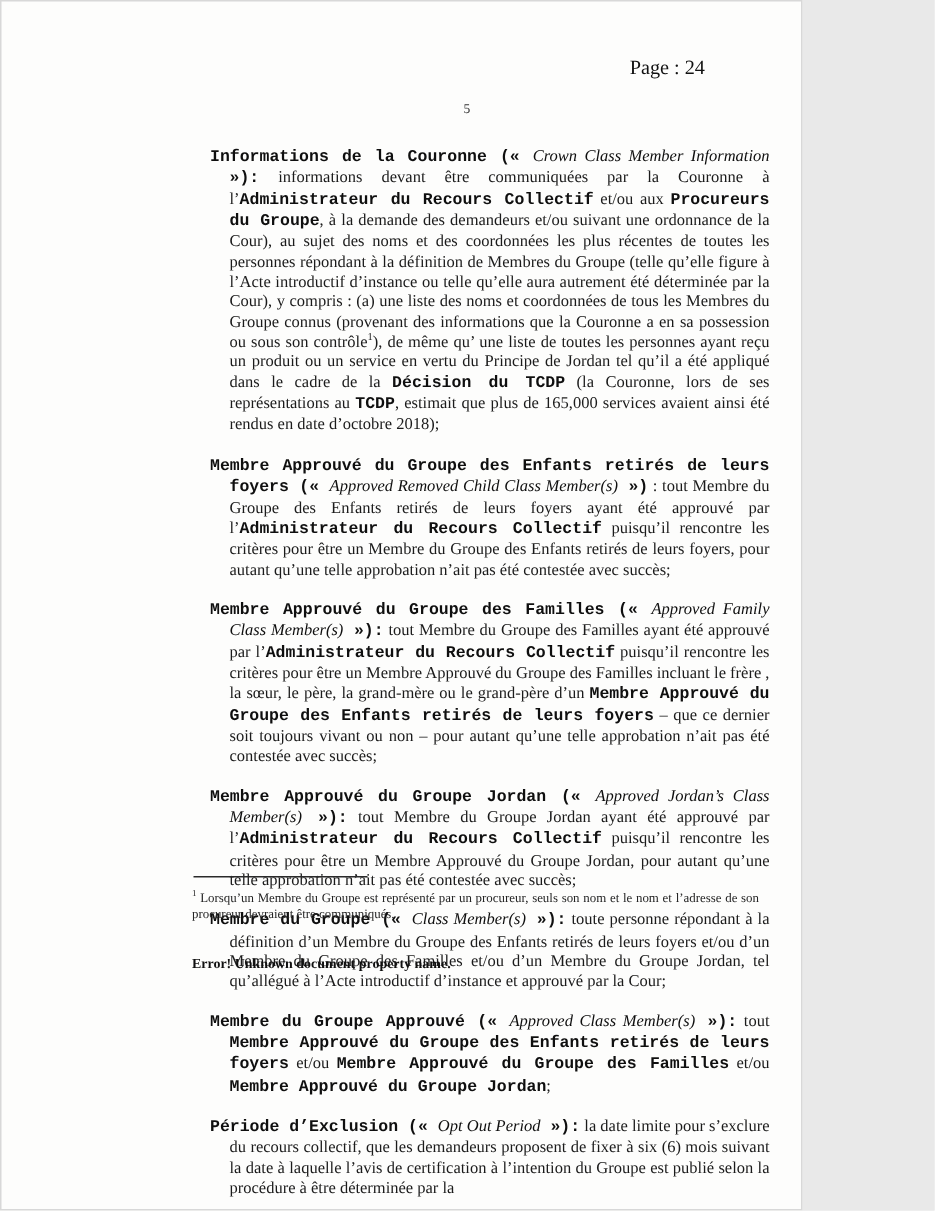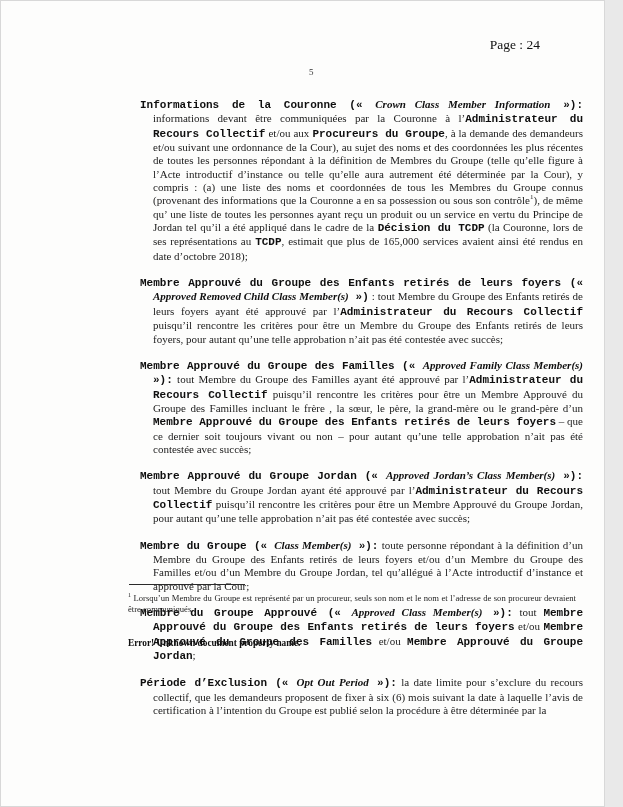--- a/index.html
+++ b/index.html
@@ -1,18 +1,18 @@
 <!DOCTYPE html>
 <html><head>
 <meta charset="utf-8">
 <style>
   html,body{margin:0;padding:0;background:#e9e9e9;}
   .page{
     position:relative;
-    width:605px;height:807px;
+    width:535px;height:807px;
     background:#fdfdfc;
     border:1px solid #d8d8d8;
     box-sizing:border-box;
     font-family:"Liberation Serif","DejaVu Serif",serif;
     color:#1e1e1e;
     overflow:hidden;
   }
   .page-header-number{
     position:absolute;
     top:36px;right:64px;
@@ -32,21 +32,21 @@
   .def-para{
     margin:0 0 13px 0;
     padding-left:13px;
     text-indent:-13px;
     text-align:justify;
     font-size:11px;
     line-height:13.35px;
     color:#1b1b1b;
   }
   .seg-b{font-weight:bold;color:#0f0f0f;font-family:Liberation Mono, monospace;}
-  .seg-bi{font-weight:bold;font-style:italic;color:#0f0f0f;}
+  .seg-bi{font-weight:normal;font-style:italic;color:#0f0f0f;}
   .seg-r{font-weight:normal;}
   sup.seg-sup{font-size:7px;line-height:0;}
   .footnote-separator{
     position:absolute;
     top:583px;left:128px;
     width:116px;height:0;
     border-top:1px solid #2a2a2a;
   }
   .footnote{
     position:absolute;

